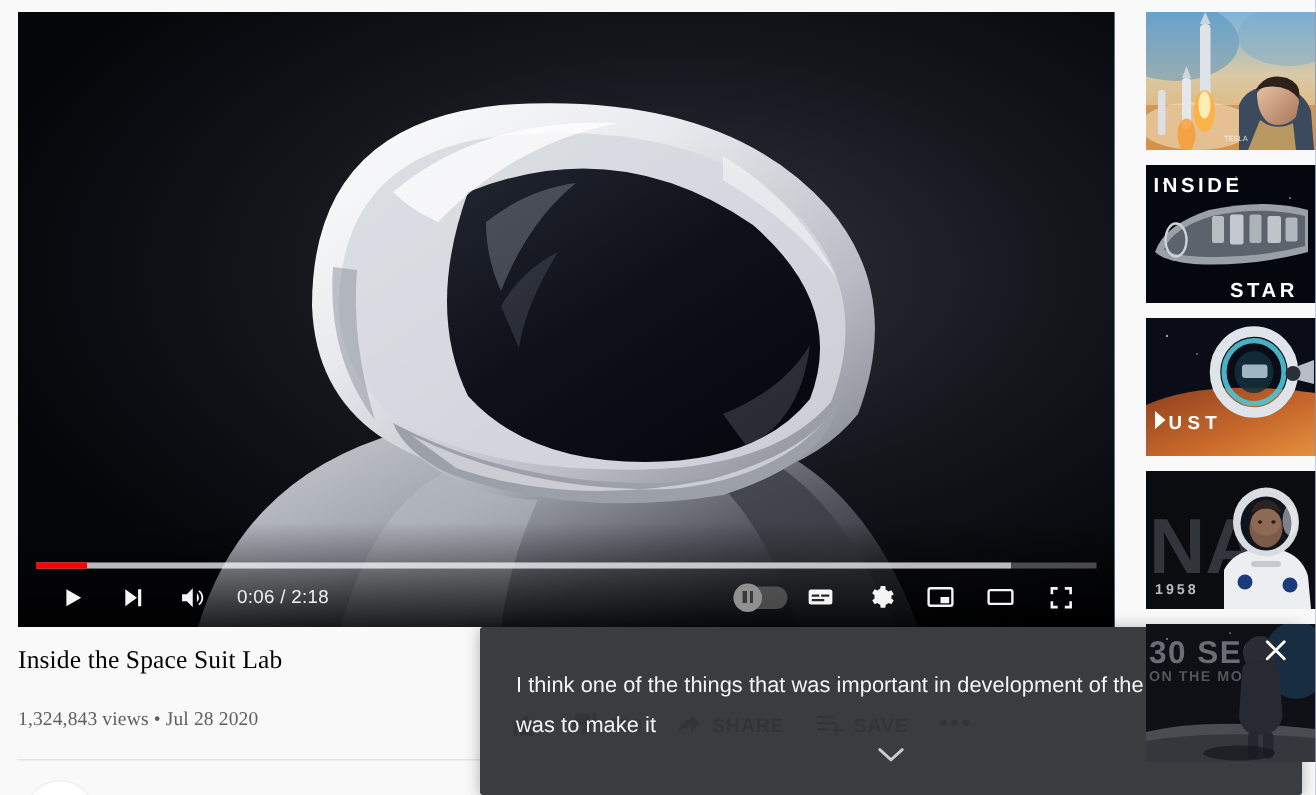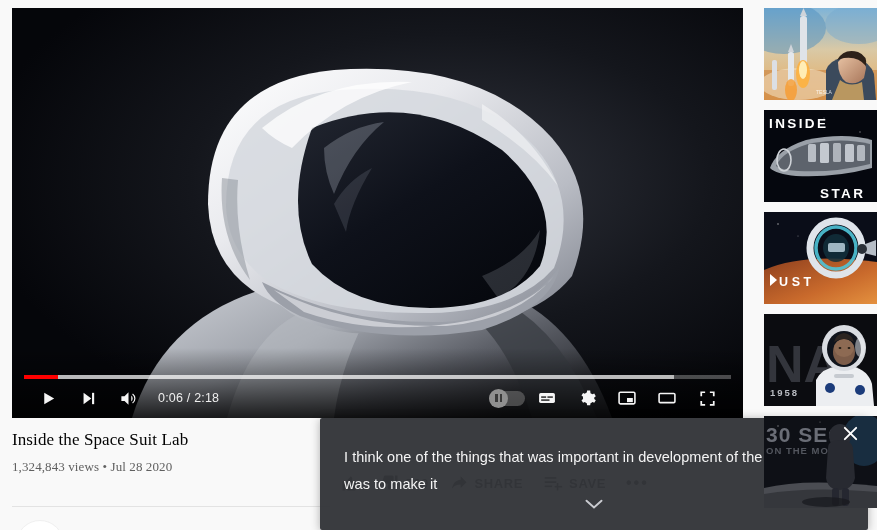--- a/index.html
+++ b/index.html
@@ -50,21 +50,21 @@
   }
   .autoplay-knob {
     position: absolute; left: 0; top: -2px; width: 19px; height: 19px; border-radius: 50%;
     background: #909090; display: flex; align-items: center; justify-content: center; gap: 2px;
   }
   .autoplay-knob i { display:block; width: 2.5px; height: 8px; background: #3a3a3a; }
 
   
   .meta { position: absolute; left: 12px; top: 430px; width: 500px; font-family: Liberation Serif, serif; }
   .vid-title { font-size: 17px; color: #030303; font-weight: 400; letter-spacing: .1px; }
-  .vid-sub { margin-top: 9px; font-size: 13px; color: #606060; letter-spacing: .1px; }
+  .vid-sub { margin-top: 21px; font-size: 13px; color: #606060; letter-spacing: .1px; }
 
   .divider { position: absolute; left: 12px; top: 506px; width: 318px; height: 1px; background: #e3e3e3; }
   .avatar {
     position: absolute; left: 16px; top: 520px; width: 48px; height: 48px; border-radius: 50%;
     background: #ffffff; border: 1px solid #f0f0f0;
   }
 
   
   .actions {
     position: absolute; left: 330px; top: 466px; height: 34px;

